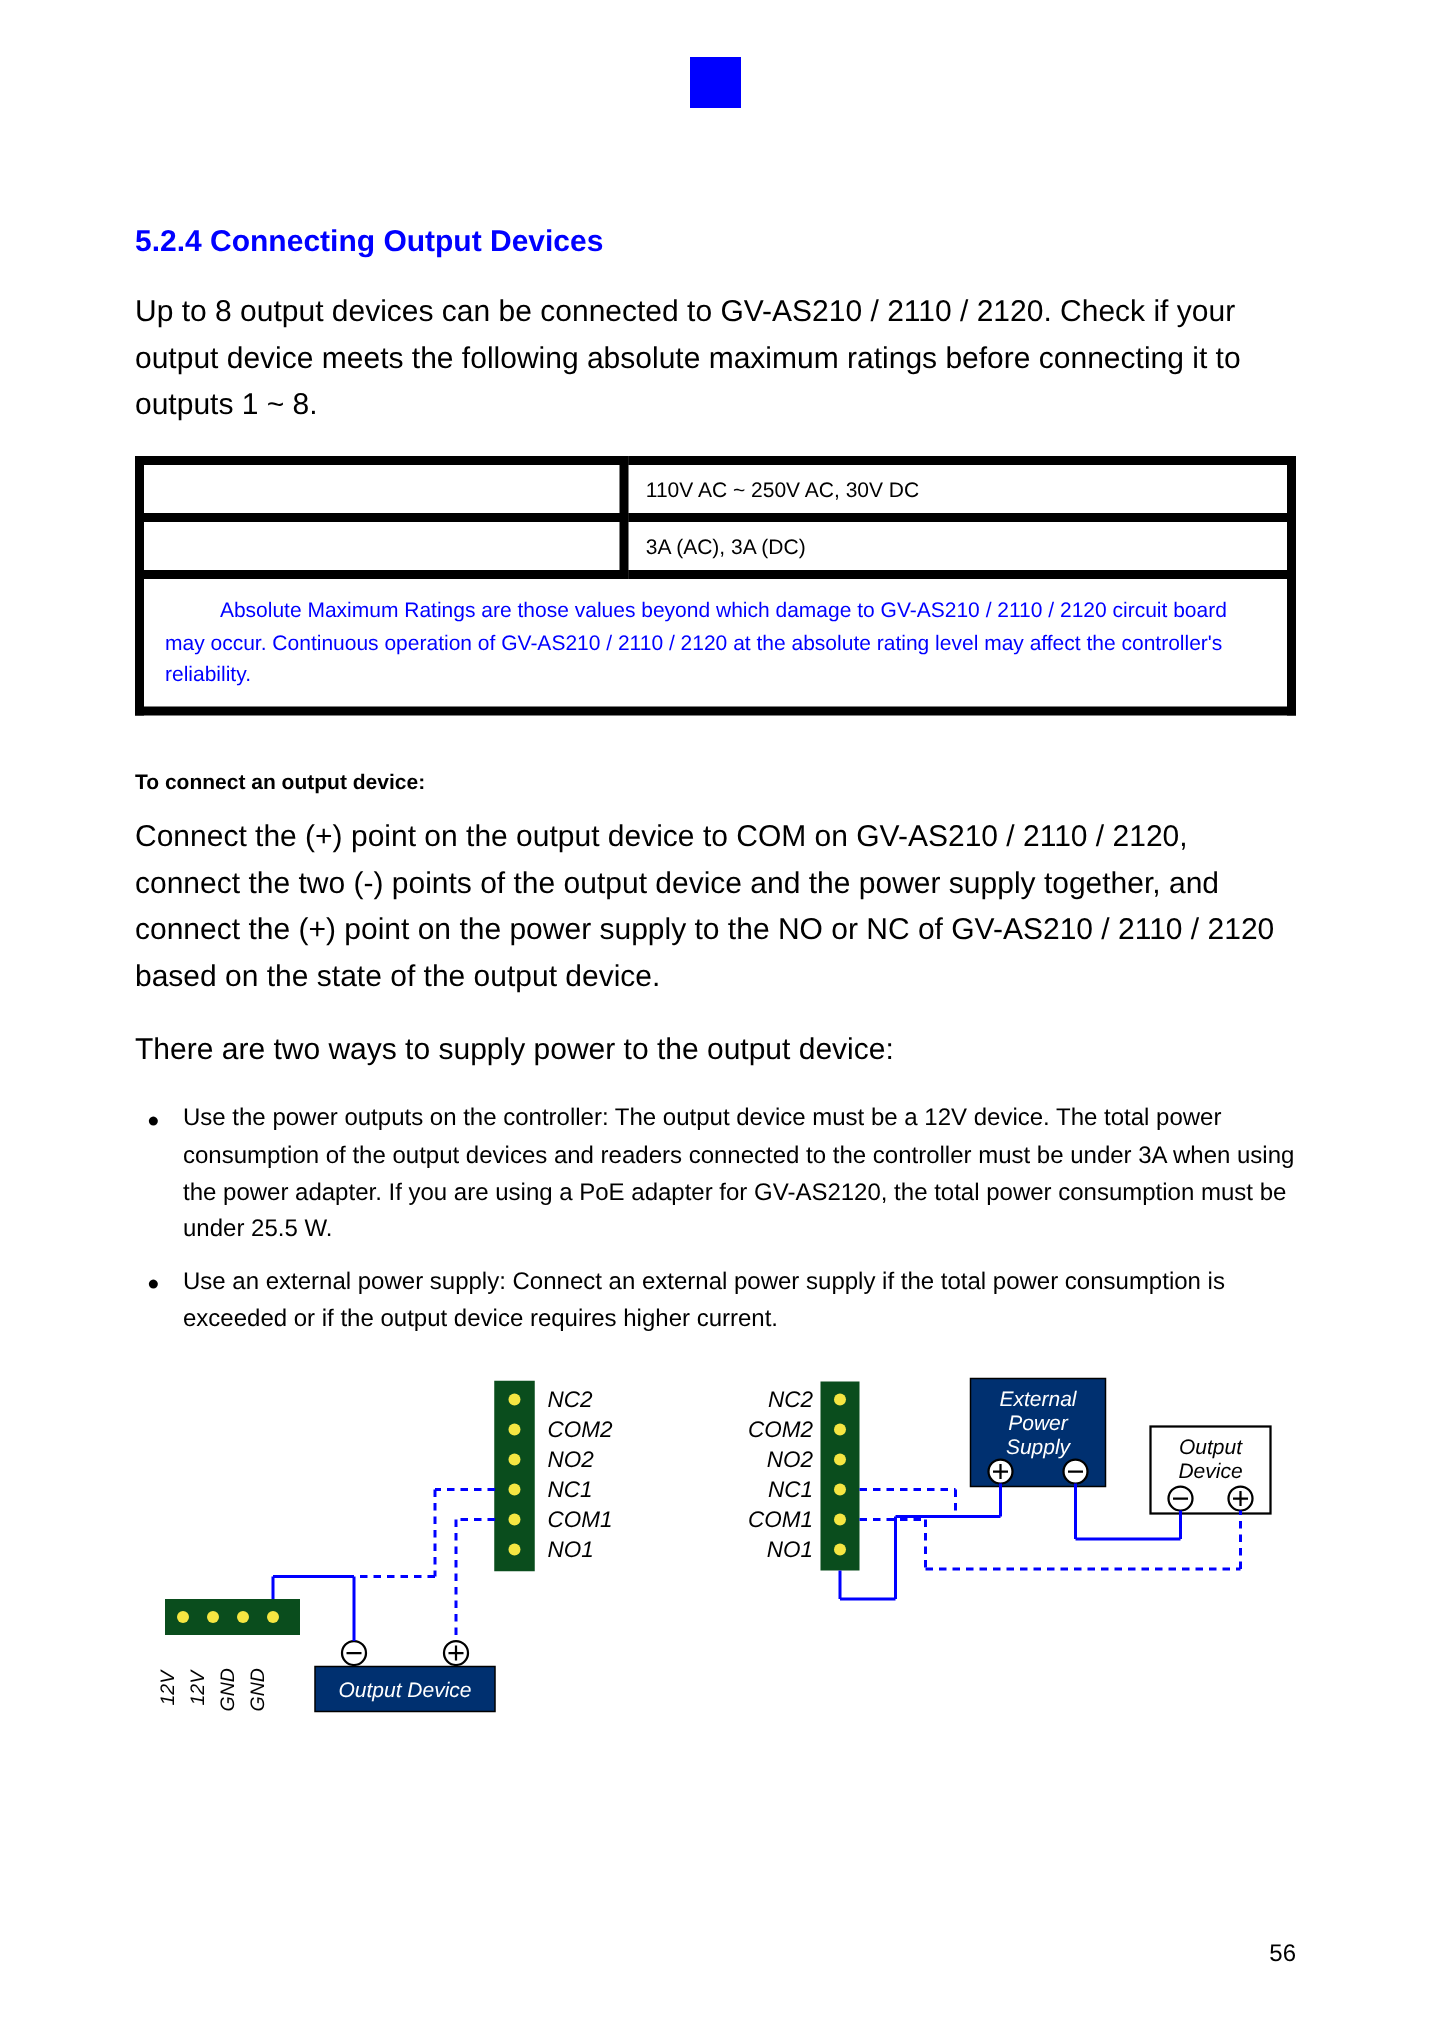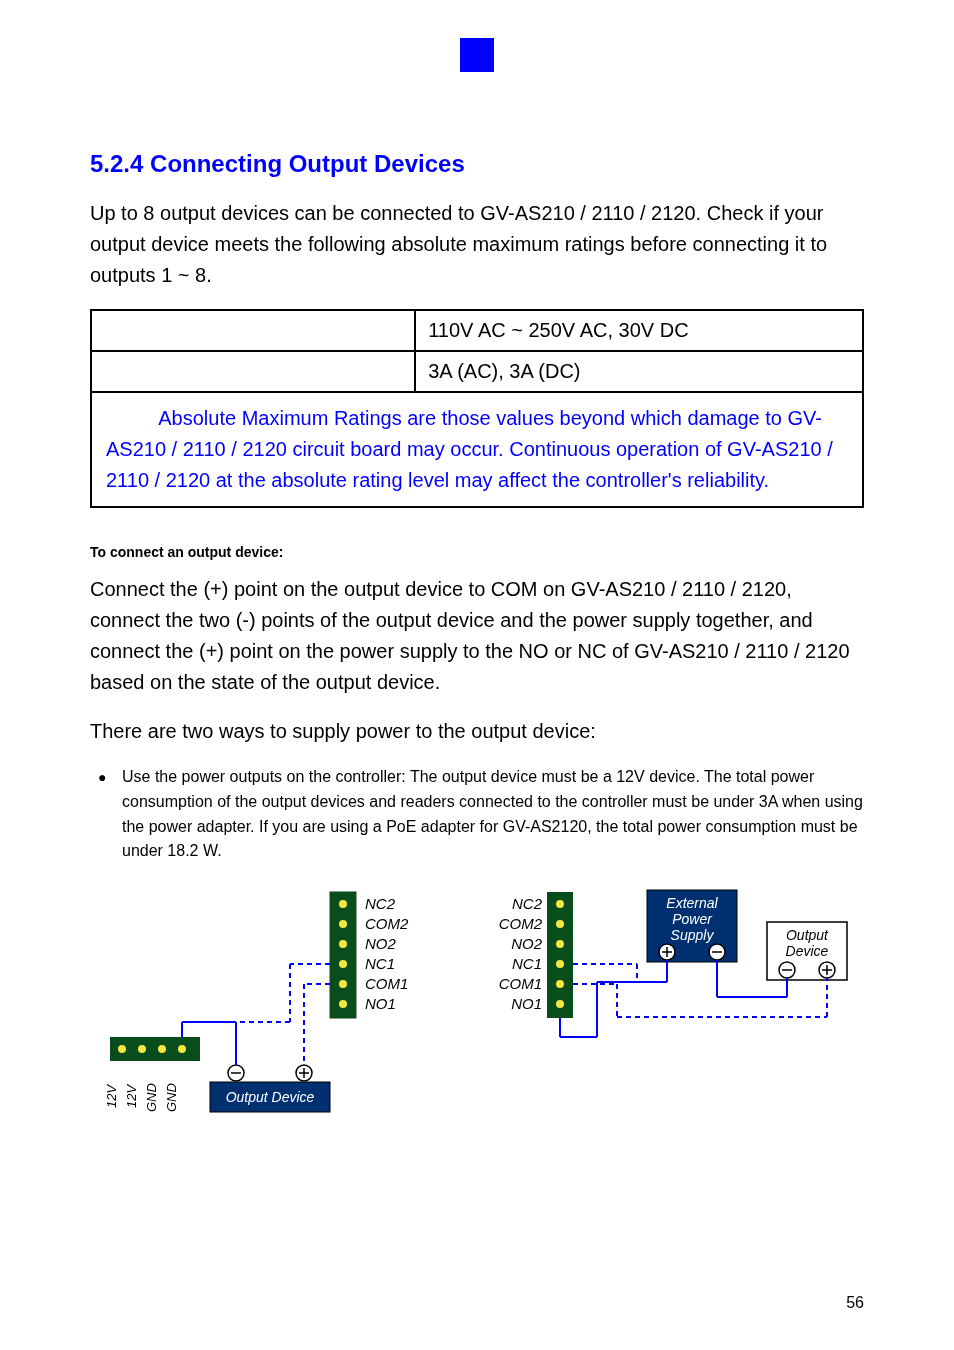--- a/index.html
+++ b/index.html
@@ -15,40 +15,40 @@
   .top-square {
     position: absolute;
     top: 38px;
     left: 50%;
     transform: translateX(-50%);
     width: 34px;
     height: 34px;
     background: #0000ff;
   }
   .section-title {
-    font-size: 24px;
+    font-size: 20px;
     font-weight: bold;
     color: #0000ff;
     margin-top: 120px;
     margin-bottom: 20px;
   }
   .body-text {
     font-size: 20px;
     line-height: 1.55;
     margin-bottom: 18px;
   }
   .ratings-table {
     width: 100%;
     border-collapse: collapse;
     margin-bottom: 36px;
   }
   .ratings-table td {
-    border: 2px solid #000000;
+    border: 6px solid #000000;
     padding: 8px 12px;
-    font-size: 20px;
+    font-size: 14px;
     vertical-align: top;
   }
   .ratings-table .label-col { width: 42%; color:#fff; }
   .ratings-table .note-row td {
     color: #0000ff;
     padding: 10px 14px;
     line-height: 1.55;
   }
   .sub-title {
     font-size: 14px;
@@ -113,21 +113,24 @@
   </table>
 
 <p class="sub-title">To connect an output device:</p>
 
 <p class="body-text">Connect the (+) point on the output device to COM on GV-AS210 / 2110 / 2120, connect the two (-) points of the output device and the power supply together, and connect the (+) point on the power supply to the NO or NC of GV-AS210 / 2110 / 2120 based on the state of the output device.</p>
 
 <p class="body-text">There are two ways to supply power to the output device:</p>
 
 <ul class="bullet-list">
   <li>
-    <span class="bold">Use the power outputs on the controller:</span><span> The output device must be a 12V device. The total power consumption of the output devices and readers connected to the controller must be under 3A when using the power adapter. If you are using a PoE adapter for GV-AS2120, the total power consumption must be under 18.2 W.</span>
+    <span class="bold">Use the power outputs on the controller:</span><span> The output device must be a 12V device. The total power consumption of the output devices and readers connected to the controller must be under 3A when using the power adapter. If you are using a PoE adapter for GV-AS2120, the total power consumption must be under 25.5 W.</span>
+  </li>
+  <li>
+    <span class="bold">Use an external power supply:</span><span> Connect an external power supply if the total power consumption is exceeded or if the output device requires higher current.</span>
   </li>
 </ul>
 
 <div class="diagram-row">
 
   <div class="diagram">
     <svg width="380" height="250" viewBox="0 0 380 250">
 
       <rect x="240" y="10" width="26" height="126" fill="#0a4d1d" stroke="#0a4d1d"></rect>
 

